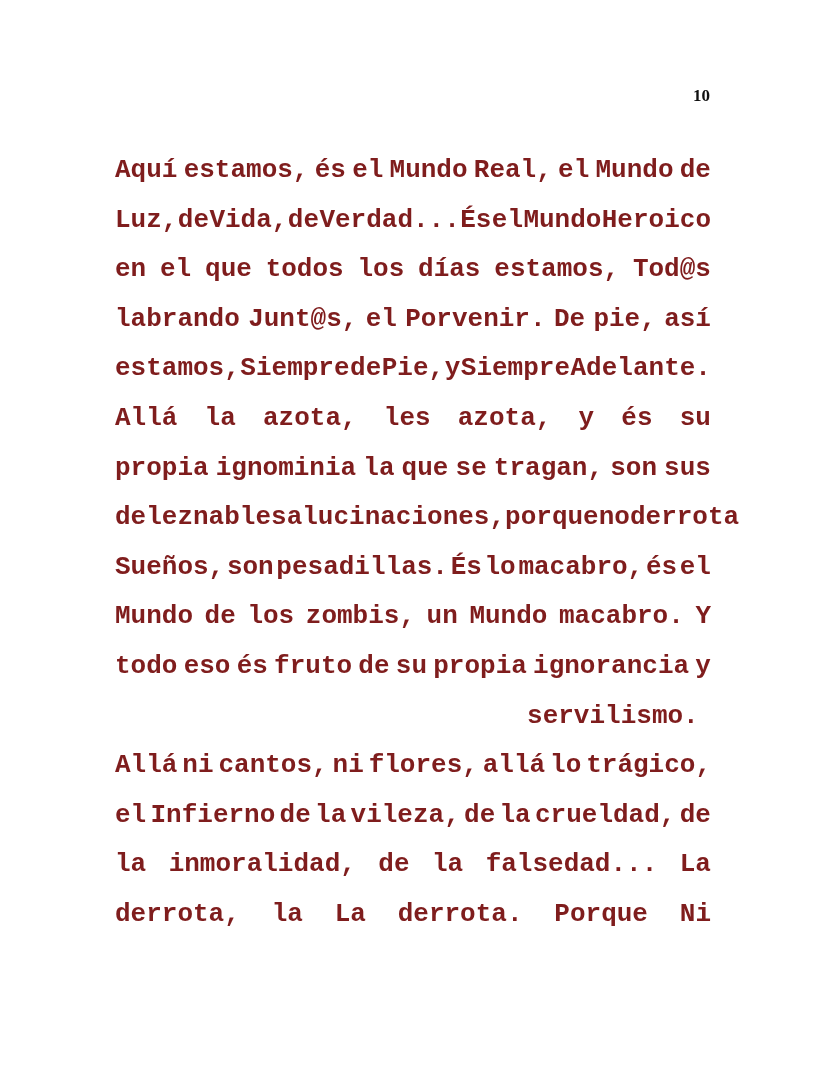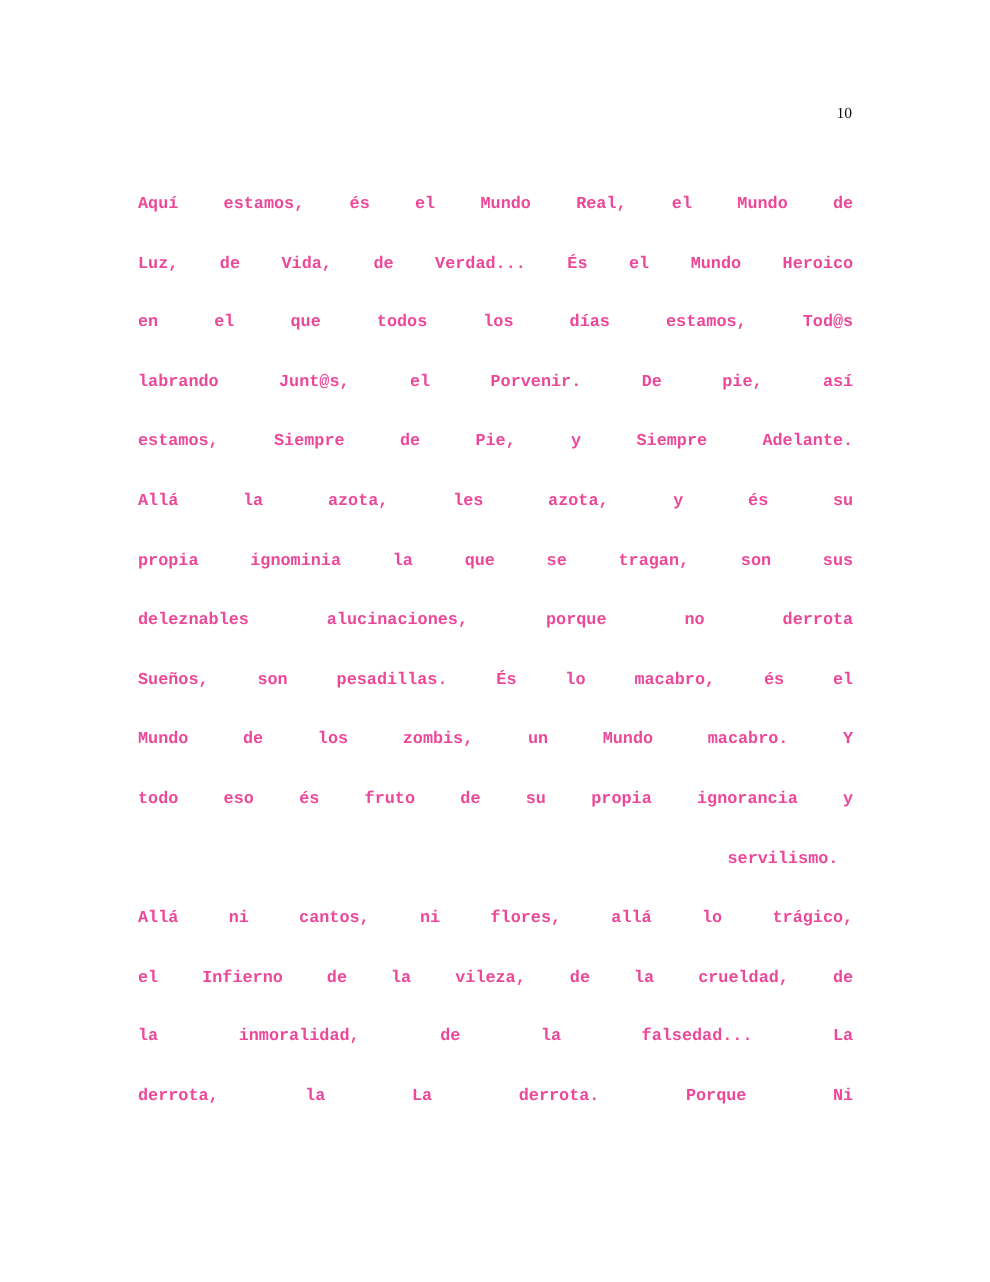--- a/index.html
+++ b/index.html
@@ -11,37 +11,37 @@
       width: 825px;
       height: 1068px;
       position: relative;
       overflow: hidden;
     }
     .page-number {
       position: absolute;
       top: 86px;
       right: 115px;
       font-family: "Liberation Serif", serif;
-      font-weight: normal;
-      font-size: 13px;
+      font-weight: bold;
+      font-size: 17px;
       color: #111;
     }
     .body-text {
       position: absolute;
       left: 115px;
       top: 146px;
       width: 596px;
     }
     .line {
       font-family: "Liberation Mono", monospace;
       font-weight: bold;
-      font-size: 14px;
+      font-size: 26px;
       line-height: 49.6px;
       height: 49.6px;
-      color: #ec4899;
+      color: #7f1d1d;
       white-space: nowrap;
       display: flex;
       justify-content: space-between;
     }
     .line.last {
       justify-content: flex-end;
     }
     .line.last .w { margin-right: 12.3px; }
   </style>
 </head>

